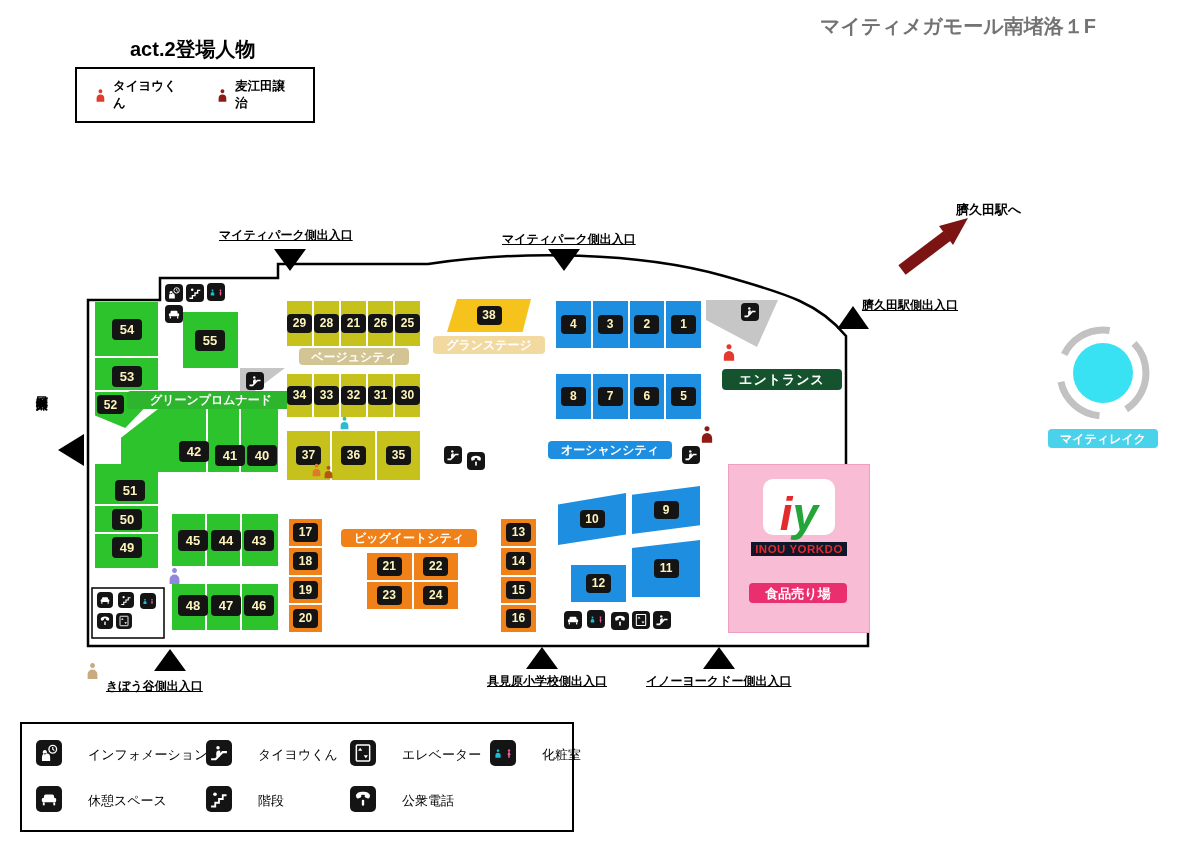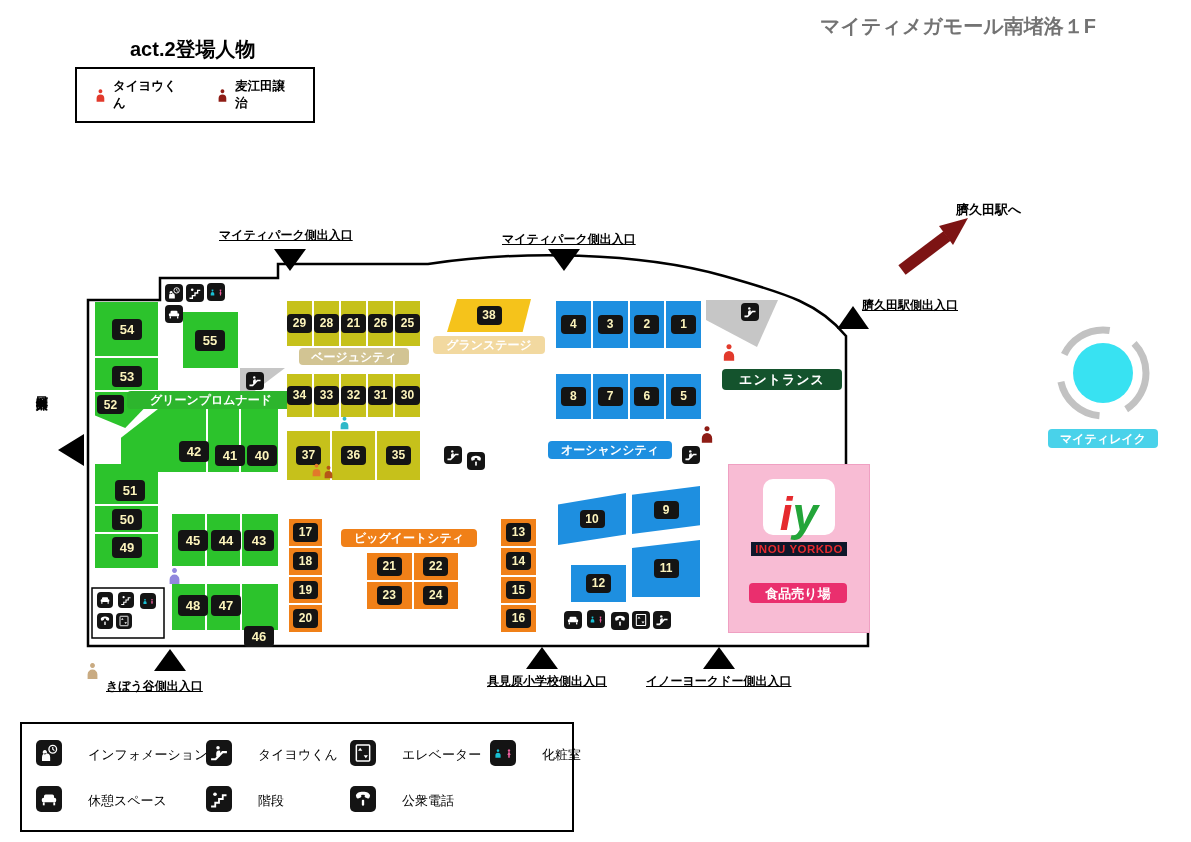--- a/index.html
+++ b/index.html
@@ -144,21 +144,21 @@
   <div class="abs num" style="left:112px;top:537px">49</div>
   <div class="abs num" style="left:195px;top:330px">55</div>
   <div class="abs num" style="left:179px;top:441px">42</div>
   <div class="abs num" style="left:215px;top:445px">41</div>
   <div class="abs num" style="left:247px;top:445px">40</div>
   <div class="abs num" style="left:178px;top:530px">45</div>
   <div class="abs num" style="left:211px;top:530px">44</div>
   <div class="abs num" style="left:244px;top:530px">43</div>
   <div class="abs num" style="left:178px;top:595px">48</div>
   <div class="abs num" style="left:211px;top:595px">47</div>
-  <div class="abs num" style="left:244px;top:626px">46</div>
+  <div class="abs num" style="left:244px;top:595px">46</div>
 
   <div class="abs row" style="left:287px;top:301px;width:133px;height:45px">
     <div class="cell olive">
         <span class="numbox">29</span>
       </div>
     <div class="cell olive">
         <span class="numbox">28</span>
       </div>
     <div class="cell olive">
         <span class="numbox">21</span>

